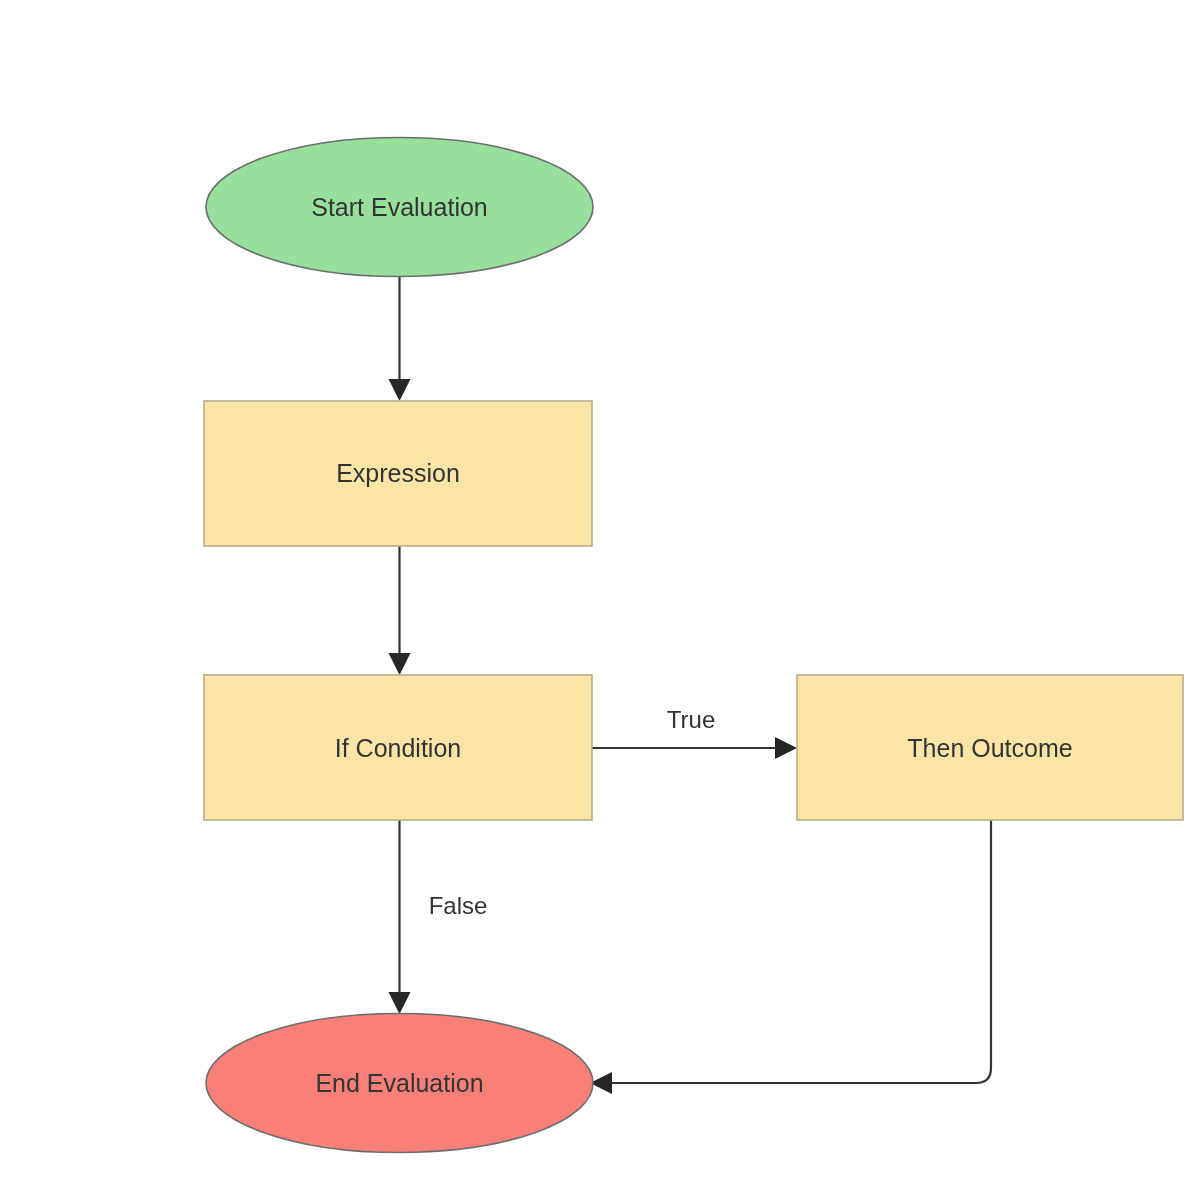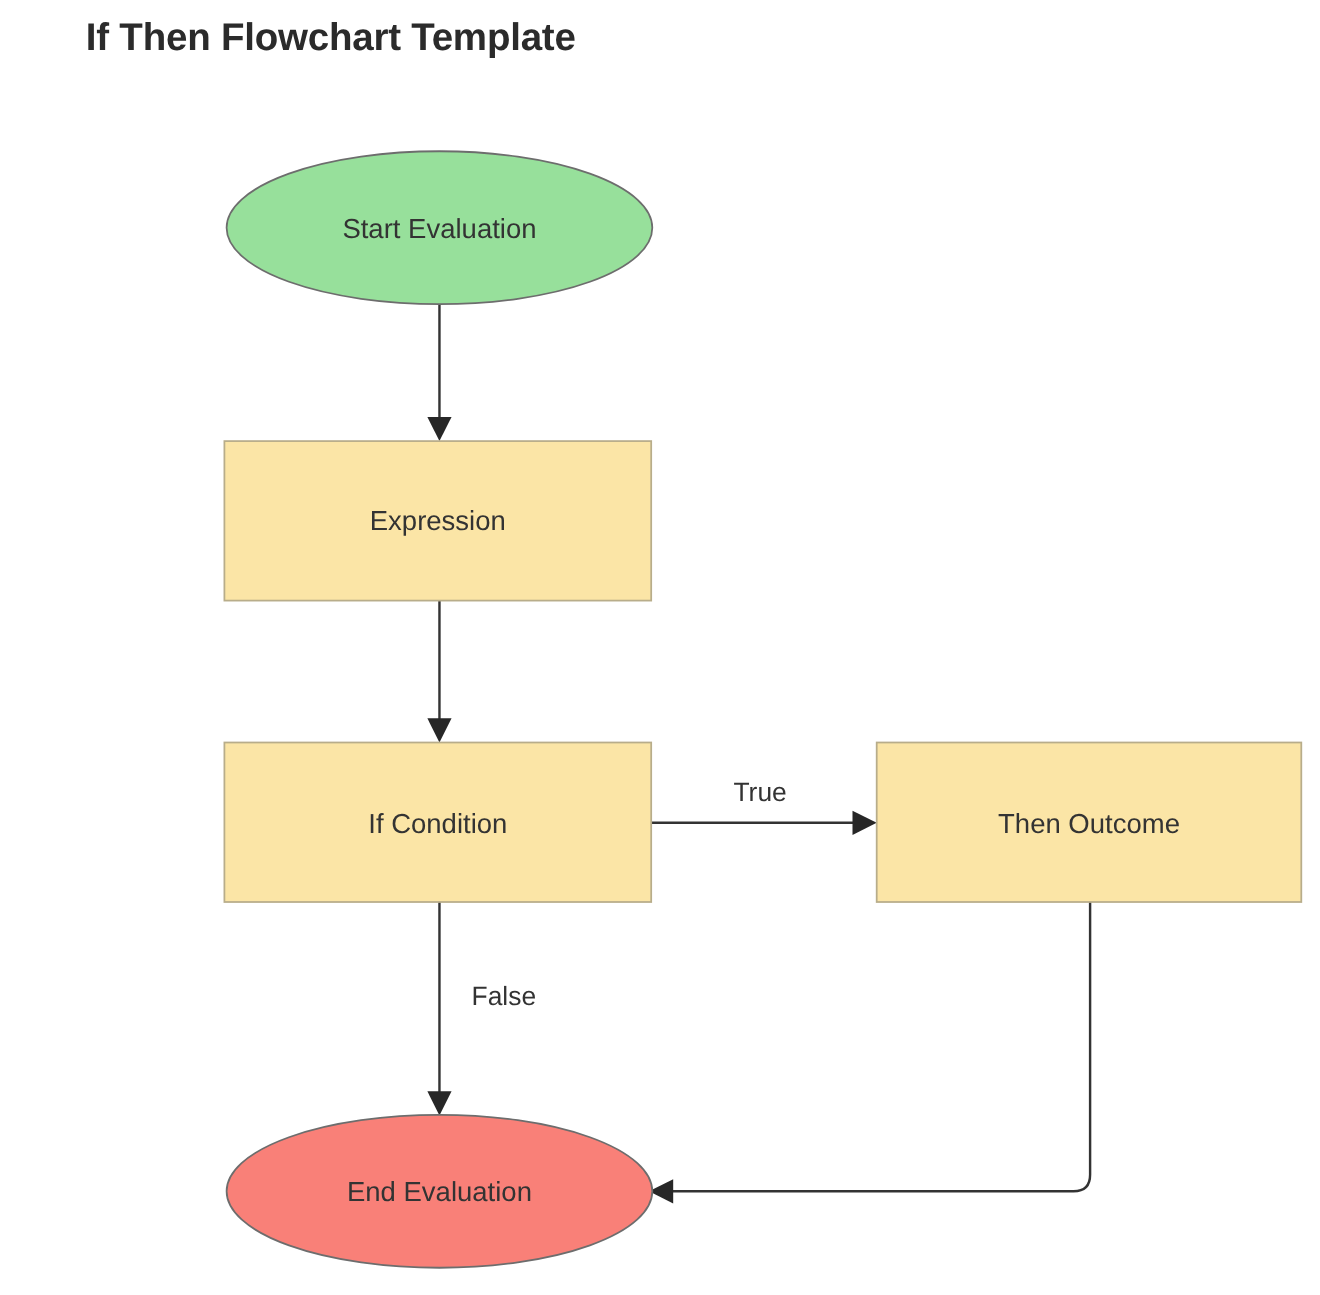--- a/index.html
+++ b/index.html
@@ -56,21 +56,20 @@
   }
   .node-shape {
     stroke-width: 1.6px;
   }
 </style>
 </head>
 <body>
 
 <div id="page">
 
-  <div id="page-title">If Then Flowchart Template</div>
 
   <svg id="flow-svg" viewBox="0 0 1200 1177">
 
     <g>
       <path class="edge-line" d="M 399.5 277 L 399.5 392"></path>
       <polygon class="arrow-head" points="399.5,401 388.5,379 410.5,379"></polygon>
     </g>
 
     <g>
       <path class="edge-line" d="M 399.5 546 L 399.5 666"></path>

